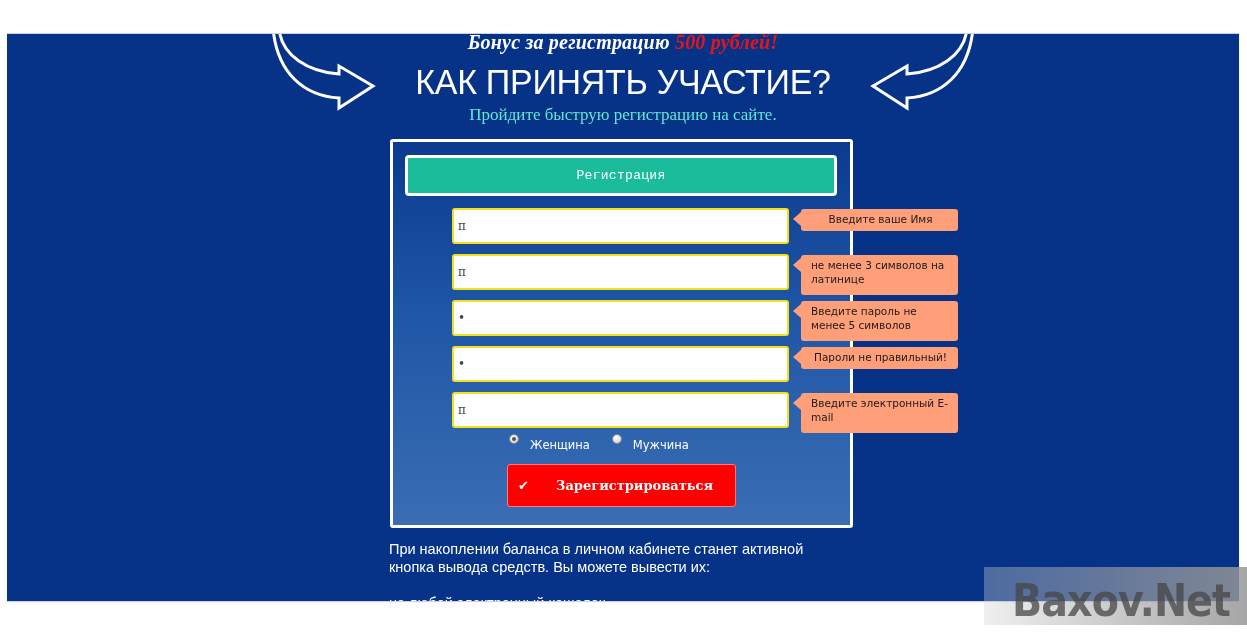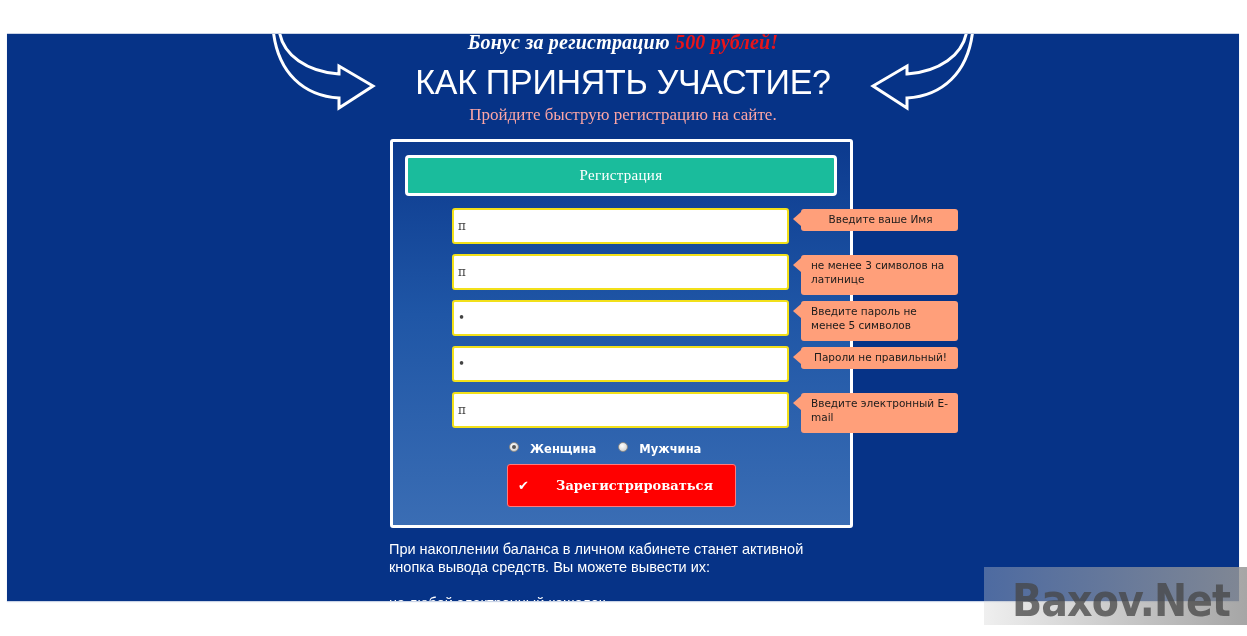--- a/index.html
+++ b/index.html
@@ -21,37 +21,37 @@
     .bonus-line .accent { color: #e8141a; }
 
     .main-title {
       position: absolute; left: 0; right: 0; top: 28px; text-align: center;
       font-family: "Liberation Sans", sans-serif; font-weight: normal;
       font-size: 34px; color: #ffffff; letter-spacing: -0.3px;
       transform: scaleY(1.05);
     }
     .subtitle {
       position: absolute; left: 0; right: 0; top: 71px; text-align: center;
-      font-family: "Liberation Serif", serif; font-size: 17px; color: #fca5a5;
+      font-family: "Liberation Serif", serif; font-size: 17px; color: #5eead4;
     }
 
     .arrow { position: absolute; }
     .arrow-left { left: 262px; top: -8px; width: 112px; height: 88px; }
     .arrow-right { left: 858px; top: -8px; width: 112px; height: 88px; }
 
     .form-box {
       position: absolute; left: 383px; top: 105px; width: 463px; height: 389px;
       border: 3px solid #ffffff; border-radius: 3px;
       background: linear-gradient(to bottom, #0c3a8e 0%, #1f56a6 45%, #3a6db4 100%);
     }
     .form-header {
       position: absolute; left: 12px; top: 13px; width: 432px; height: 41px;
       background: #1abc9c; border: 3px solid #ffffff; border-radius: 4px;
-      color: #ffffff; font-size: 15px; text-align: center; line-height: 35px;
-      font-family: Liberation Serif, serif; letter-spacing: 0.3px;
+      color: #ffffff; font-size: 13px; text-align: center; line-height: 35px;
+      font-family: Liberation Mono, monospace; letter-spacing: 0.3px;
     }
 
     .field {
       position: absolute; left: 59px; width: 337px; height: 36px;
       background: #ffffff; border: 2px solid #f2e01a; border-radius: 3px;
       font-family: "DejaVu Serif", serif; font-size: 12px; color: #444444;
       padding: 0 0 0 4px; line-height: 32px; outline: none;
     }
 
     .tip {
@@ -63,22 +63,22 @@
     .tip::before {
       content: ""; position: absolute; left: -8px; top: 3px;
       border-top: 7px solid transparent; border-bottom: 7px solid transparent;
       border-right: 8px solid #ff9f7a;
     }
     .tip.single { height: 22px; text-align: center; }
     .tip.double { height: 40px; }
 
     .gender-row {
       position: absolute; left: 116px; top: 296px; height: 18px;
-      display: flex; align-items: flex-end; font-family: "DejaVu Sans", sans-serif;
-      font-size: 11.5px; font-weight: bold; color: #ffffff;
+      display: flex; align-items: flex-start; font-family: "DejaVu Sans", sans-serif;
+      font-size: 11.5px; font-weight: normal; color: #ffffff;
     }
     .radio {
       width: 10px; height: 10px; border-radius: 50%;
       background: radial-gradient(circle at 40% 35%, #ffffff 0%, #d8d8d8 70%, #9a9a9a 100%);
       border: 1px solid #8c8c8c; margin-right: 11px; position: relative; top: -4px;
     }
     .radio.checked::after {
       content: ""; position: absolute; left: 2px; top: 2px; width: 4px; height: 4px;
       border-radius: 50%; background: #555555;
     }

